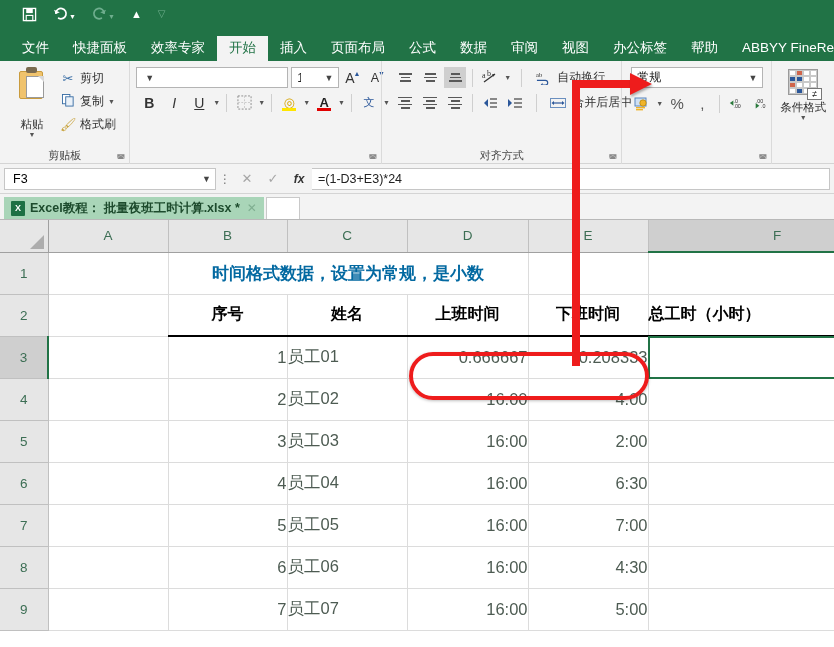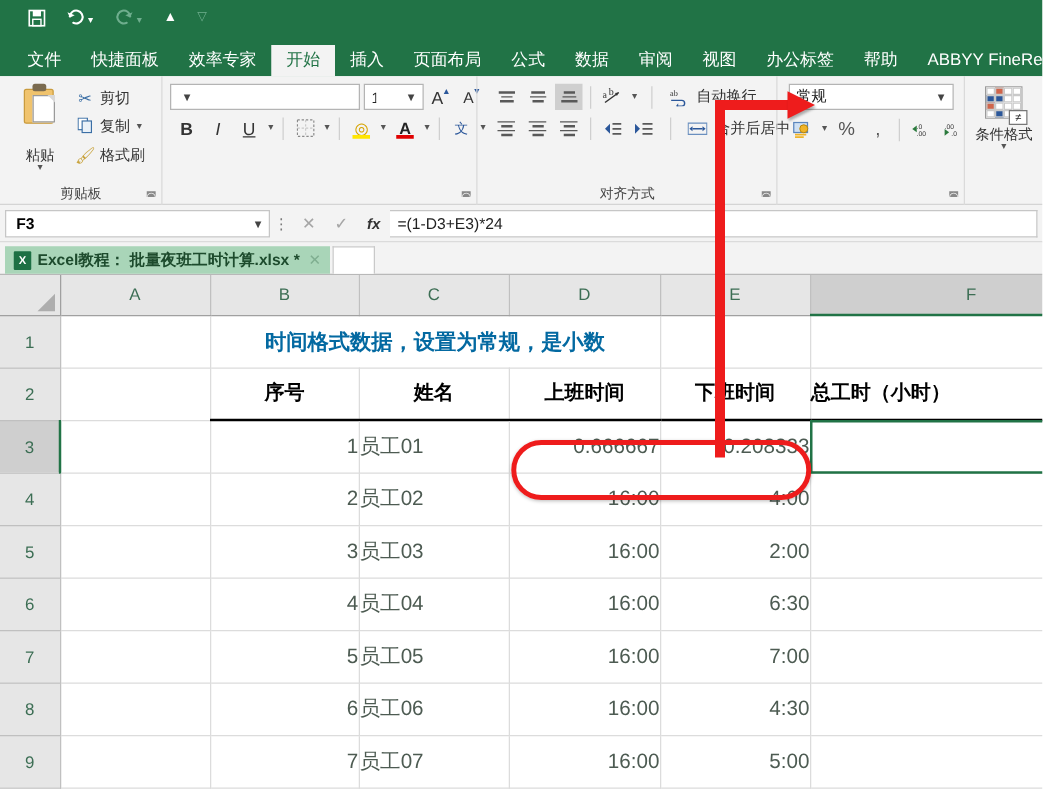--- a/index.html
+++ b/index.html
@@ -134,21 +134,21 @@
 
   
   .formulabar {
     height: 30px; background: #f3f3f3; display: flex; align-items: center;
     padding: 0 4px; gap: 0; border-bottom: 1px solid #d4d4d4;
   }
   .namebox {
     width: 212px; height: 22px; background: #fff; border: 1px solid #c6c6c6;
     display: flex; align-items: center; padding: 0 4px 0 8px; font-size: 12.5px;
   }
-  .namebox .nv { flex: 1; font-weight: bold; }
+  .namebox .nv { flex: 1; }
   .vdots { width: 18px; text-align: center; color: #7a7a7a; font-size: 12px; }
   .fb-btn { width: 26px; text-align: center; color: #a6a6a6; font-size: 13px; }
   .fb-fx { width: 26px; text-align: center; color: #333; font-size: 12px; font-style: italic; font-weight: bold;}
   .fx-input {
     flex: 1; height: 22px; background: #fff; border: 1px solid #c6c6c6;
     border-left: none; display: flex; align-items: center; padding: 0 6px;
     font-size: 12.5px; color: #222;
   }
 
   

